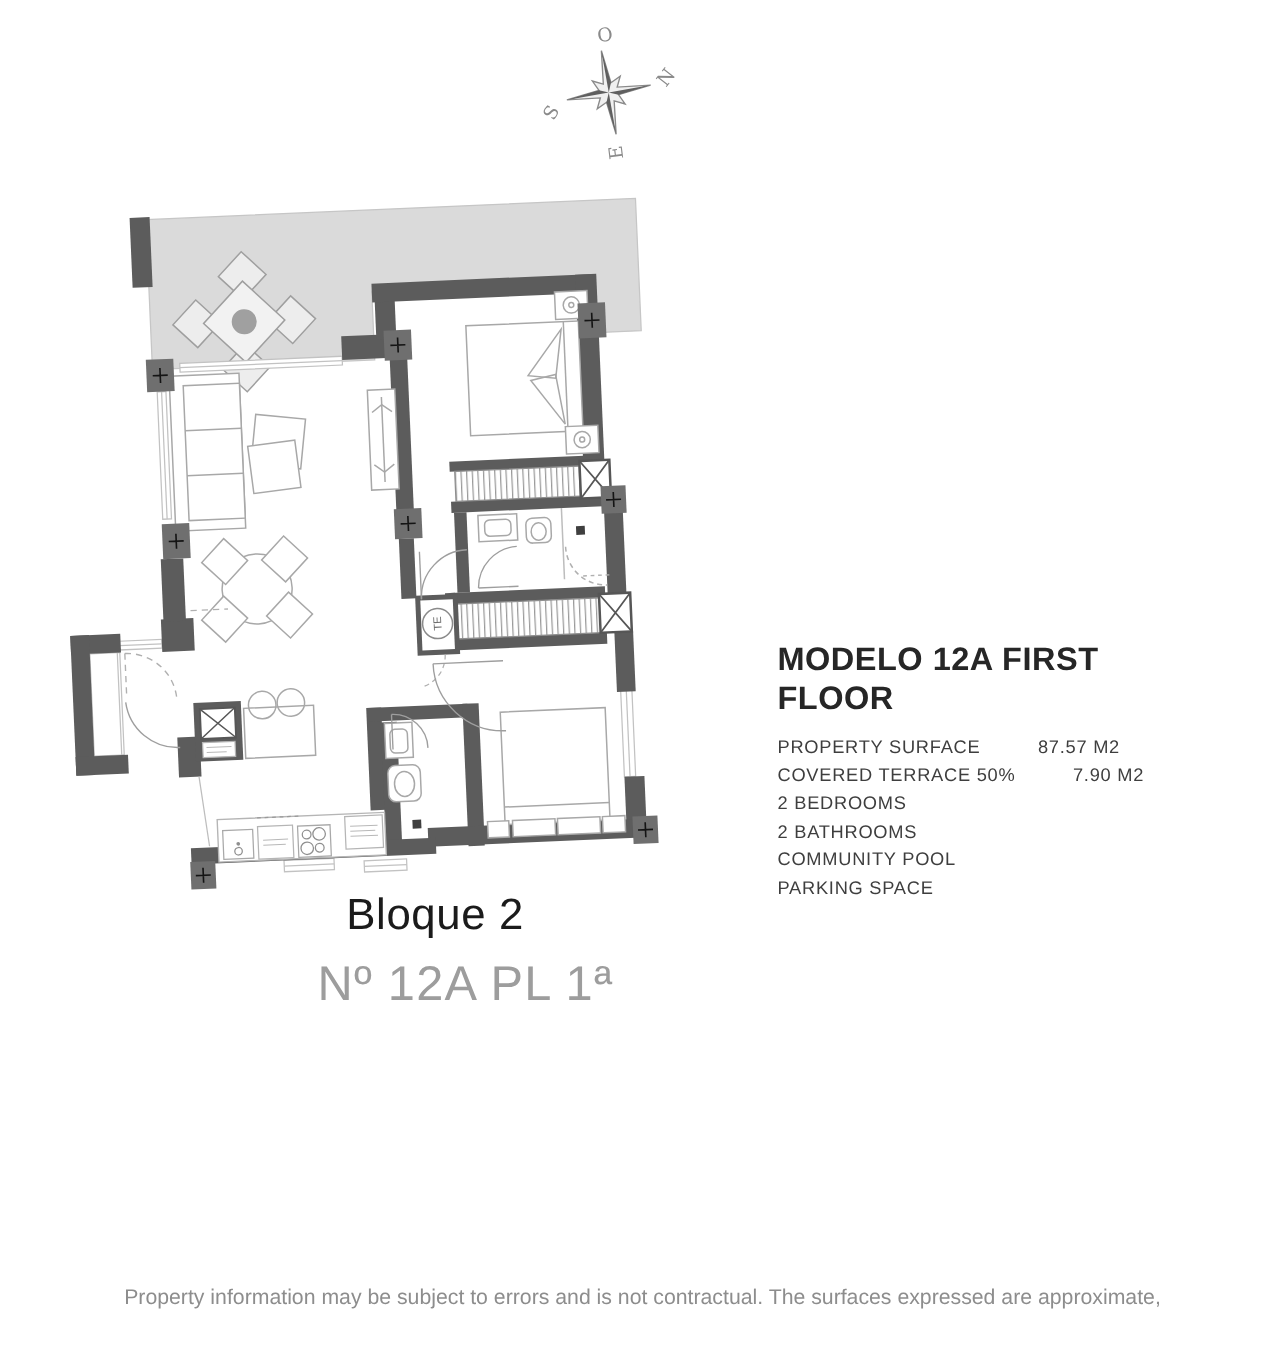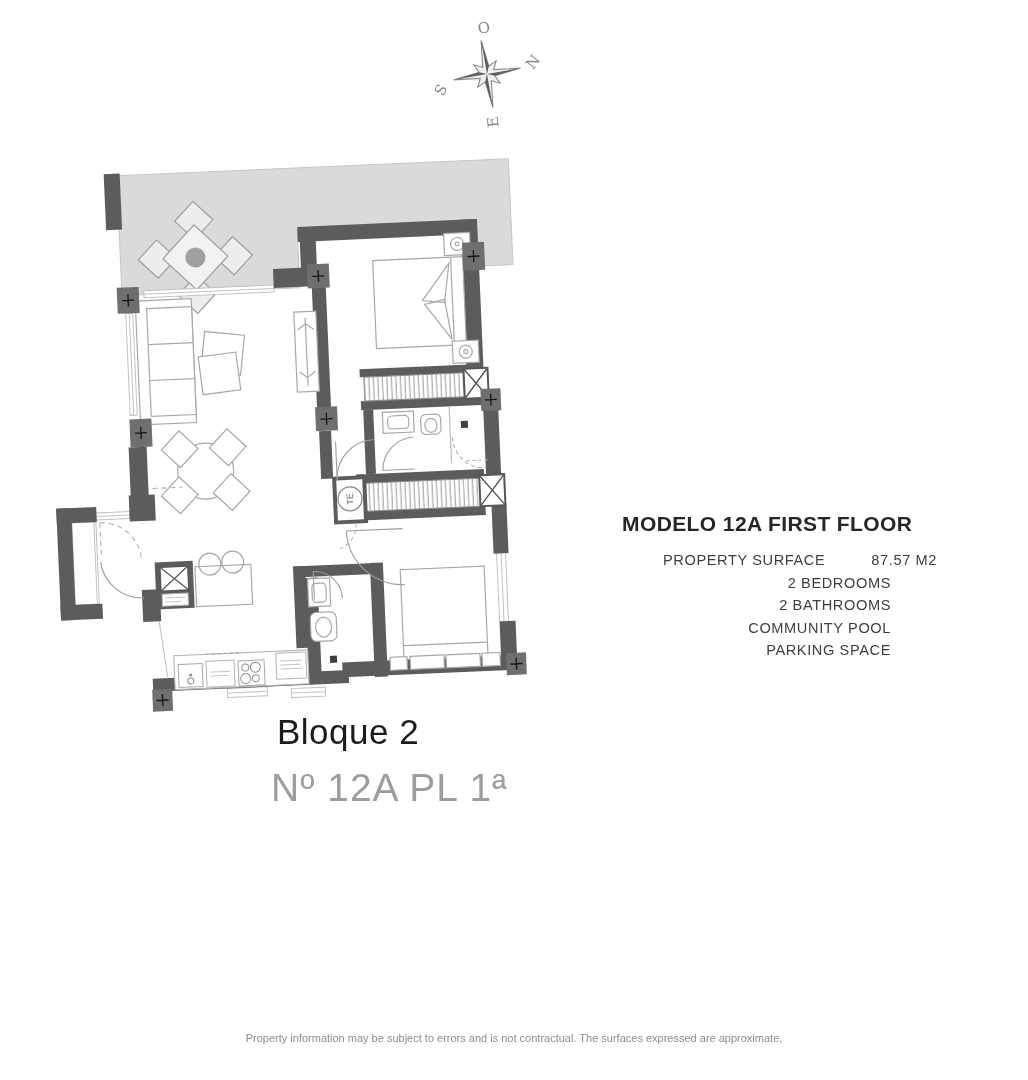--- a/index.html
+++ b/index.html
@@ -7,30 +7,30 @@
         font-family:"Liberation Sans",sans-serif;}
   .abs{position:absolute;}
   
   .compass{left:425px;top:8px;width:124px;height:128px;}
   
   .watermark{left:410px;top:500px;display:flex;align-items:flex-start;z-index:3;pointer-events:none;}
   .wm-square{width:26px;height:26px;border:10px solid rgba(0,0,0,0.05);margin:8px 10px 0 0;}
   .wm-text{font-size:58px;font-weight:bold;letter-spacing:9px;color:rgba(0,0,0,0.05);line-height:62px;}
   
   .info{left:622px;top:512px;width:315px;z-index:4;}
-  .info-title{font-size:21px;font-weight:bold;color:#262626;letter-spacing:0.4px;}
+  .info-title{font-size:26px;font-weight:bold;color:#262626;letter-spacing:0.4px;}
   .info-rows{margin-top:13px;}
-  .info-row{display:flex;justify-content:flex-end;font-size:14.6px;color:#3e3e3e;
+  .info-row{display:flex;justify-content:flex-start;font-size:14.6px;color:#3e3e3e;
             letter-spacing:0.6px;line-height:22.6px;}
   .info-row .val{text-align:right;white-space:nowrap;margin-left:46px;}
   
   .cap-block{left:277px;top:712px;font-size:35px;color:#1b1b1b;letter-spacing:0.5px;z-index:4;}
-  .cap-unit{left:254px;top:766px;font-size:39px;color:#9d9d9d;letter-spacing:1px;z-index:4;margin-left:17px;}
-  
-  .footer{left:14px;top:1031px;width:1000px;text-align:center;font-size:11px;
+  .cap-unit{left:254px;top:766px;font-size:39px;color:#9d9d9d;letter-spacing:1px;z-index:4;}
+  
+  .footer{left:14px;top:1031px;width:1000px;text-align:center;font-size:17px;
           line-height:14.6px;color:#8d8d8d;z-index:4;}
   svg text{font-family:"Liberation Sans",sans-serif;}
   .compass text{font-family:"DejaVu Serif",serif;}
 </style>
 </head>
 <body>
 
 <div class="page">
 
   <svg class="abs compass" viewBox="0 0 124 128">
@@ -279,20 +279,24 @@
 
 
   <div class="abs info">
     <div class="info-title">MODELO 12A FIRST FLOOR</div>
     <div class="info-rows">
       <div class="info-row">
         <span>PROPERTY SURFACE</span>
         <span class="val">87.57 M2</span>
       </div>
       <div class="info-row">
+        <span>COVERED TERRACE 50%</span>
+        <span class="val">7.90 M2</span>
+      </div>
+      <div class="info-row">
         <span>2 BEDROOMS</span>
         <span class="val"></span>
       </div>
       <div class="info-row">
         <span>2 BATHROOMS</span>
         <span class="val"></span>
       </div>
       <div class="info-row">
         <span>COMMUNITY POOL</span>
         <span class="val"></span>

